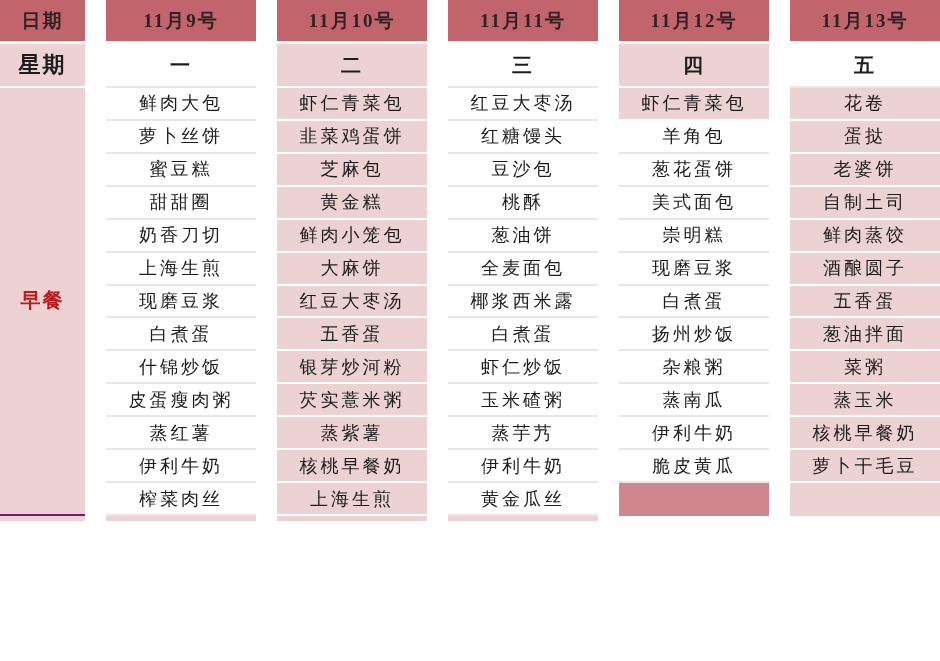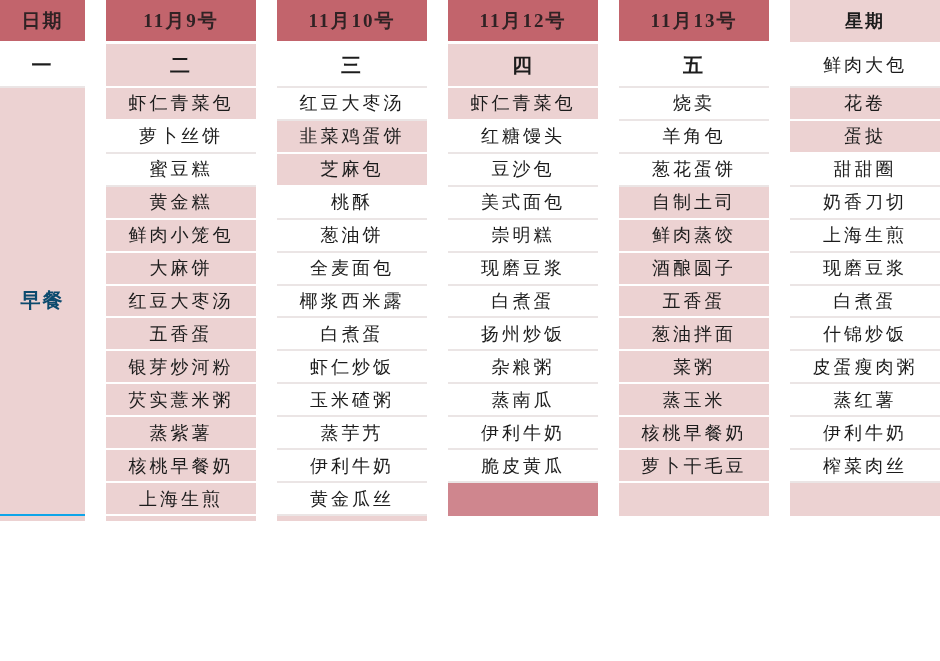--- a/index.html
+++ b/index.html
@@ -29,62 +29,63 @@
   }
   .whitecell{
     background:var(--white-bg,#ffffff);
     border-bottom:2px solid var(--divider,#ebe5e5);
   }
   .weekcell{font-weight:700;font-size:20px;color:#1c1c1c;letter-spacing:2px;}
   .itemcell{font-size:18px;color:var(--body-text,#1c1c1c);letter-spacing:3px;}
   .cornercell{
     background:var(--pink-bg,#ecd2d2);
     border-bottom:2px solid #ffffff;
-    font-weight:700;font-size:18px;color:#1c1c1c;letter-spacing:2px;
+    font-weight:700;font-size:22px;color:#1c1c1c;letter-spacing:2px;
   }
   .mealcell{
     grid-column:1;grid-row:3 / span 13;
     background:var(--pink-bg,#ecd2d2);
-    border-bottom:2px solid #0ea5e9;
-    font-weight:700;font-size:20px;color:#0c4a6e;letter-spacing:2px;
+    border-bottom:2px solid #701a75;
+    font-weight:700;font-size:20px;color:#b91c1c;letter-spacing:2px;
   }
   .sliver-left{background:var(--sliver-left,#cf868e);}
   .sliver{background:var(--pink-bg,#ecd2d2);}
 </style>
 </head>
 <body>
 
 <div id="app" style="--header-bg: #c2646c; --header-text: #302224; --pink-bg: #ecd2d2; --white-bg: #ffffff; --divider: #ebe5e5; --body-text: #1c1c1c; --sliver-left: #cf868e;">
     <div class="cell hdr">日期</div>
     <div class="cell hdr">11月9号</div>
     <div class="cell hdr">11月10号</div>
+    <div class="cell hdr">11月11号</div>
     <div class="cell hdr">11月12号</div>
     <div class="cell hdr">11月13号</div>
     <div class="cell cornercell">星期</div>
     <div class="cell whitecell weekcell">一</div>
     <div class="cell pinkcell weekcell">二</div>
     <div class="cell whitecell weekcell">三</div>
     <div class="cell pinkcell weekcell">四</div>
     <div class="cell whitecell weekcell">五</div>
     <div class="cell mealcell">早餐</div>
     <div class="cell whitecell itemcell">鲜肉大包</div>
     <div class="cell pinkcell itemcell">虾仁青菜包</div>
     <div class="cell whitecell itemcell">红豆大枣汤</div>
     <div class="cell pinkcell itemcell">虾仁青菜包</div>
-    <div class="cell whitecell itemcell">烧卖</div>
     <div class="cell pinkcell itemcell">花卷</div>
     <div class="cell whitecell itemcell">萝卜丝饼</div>
     <div class="cell pinkcell itemcell">韭菜鸡蛋饼</div>
     <div class="cell whitecell itemcell">红糖馒头</div>
     <div class="cell whitecell itemcell">羊角包</div>
     <div class="cell pinkcell itemcell">蛋挞</div>
     <div class="cell whitecell itemcell">蜜豆糕</div>
     <div class="cell pinkcell itemcell">芝麻包</div>
     <div class="cell whitecell itemcell">豆沙包</div>
     <div class="cell whitecell itemcell">葱花蛋饼</div>
+    <div class="cell pinkcell itemcell">老婆饼</div>
     <div class="cell whitecell itemcell">甜甜圈</div>
     <div class="cell pinkcell itemcell">黄金糕</div>
     <div class="cell whitecell itemcell">桃酥</div>
     <div class="cell whitecell itemcell">美式面包</div>
     <div class="cell pinkcell itemcell">自制土司</div>
     <div class="cell whitecell itemcell">奶香刀切</div>
     <div class="cell pinkcell itemcell">鲜肉小笼包</div>
     <div class="cell whitecell itemcell">葱油饼</div>
     <div class="cell whitecell itemcell">崇明糕</div>
     <div class="cell pinkcell itemcell">鲜肉蒸饺</div>

